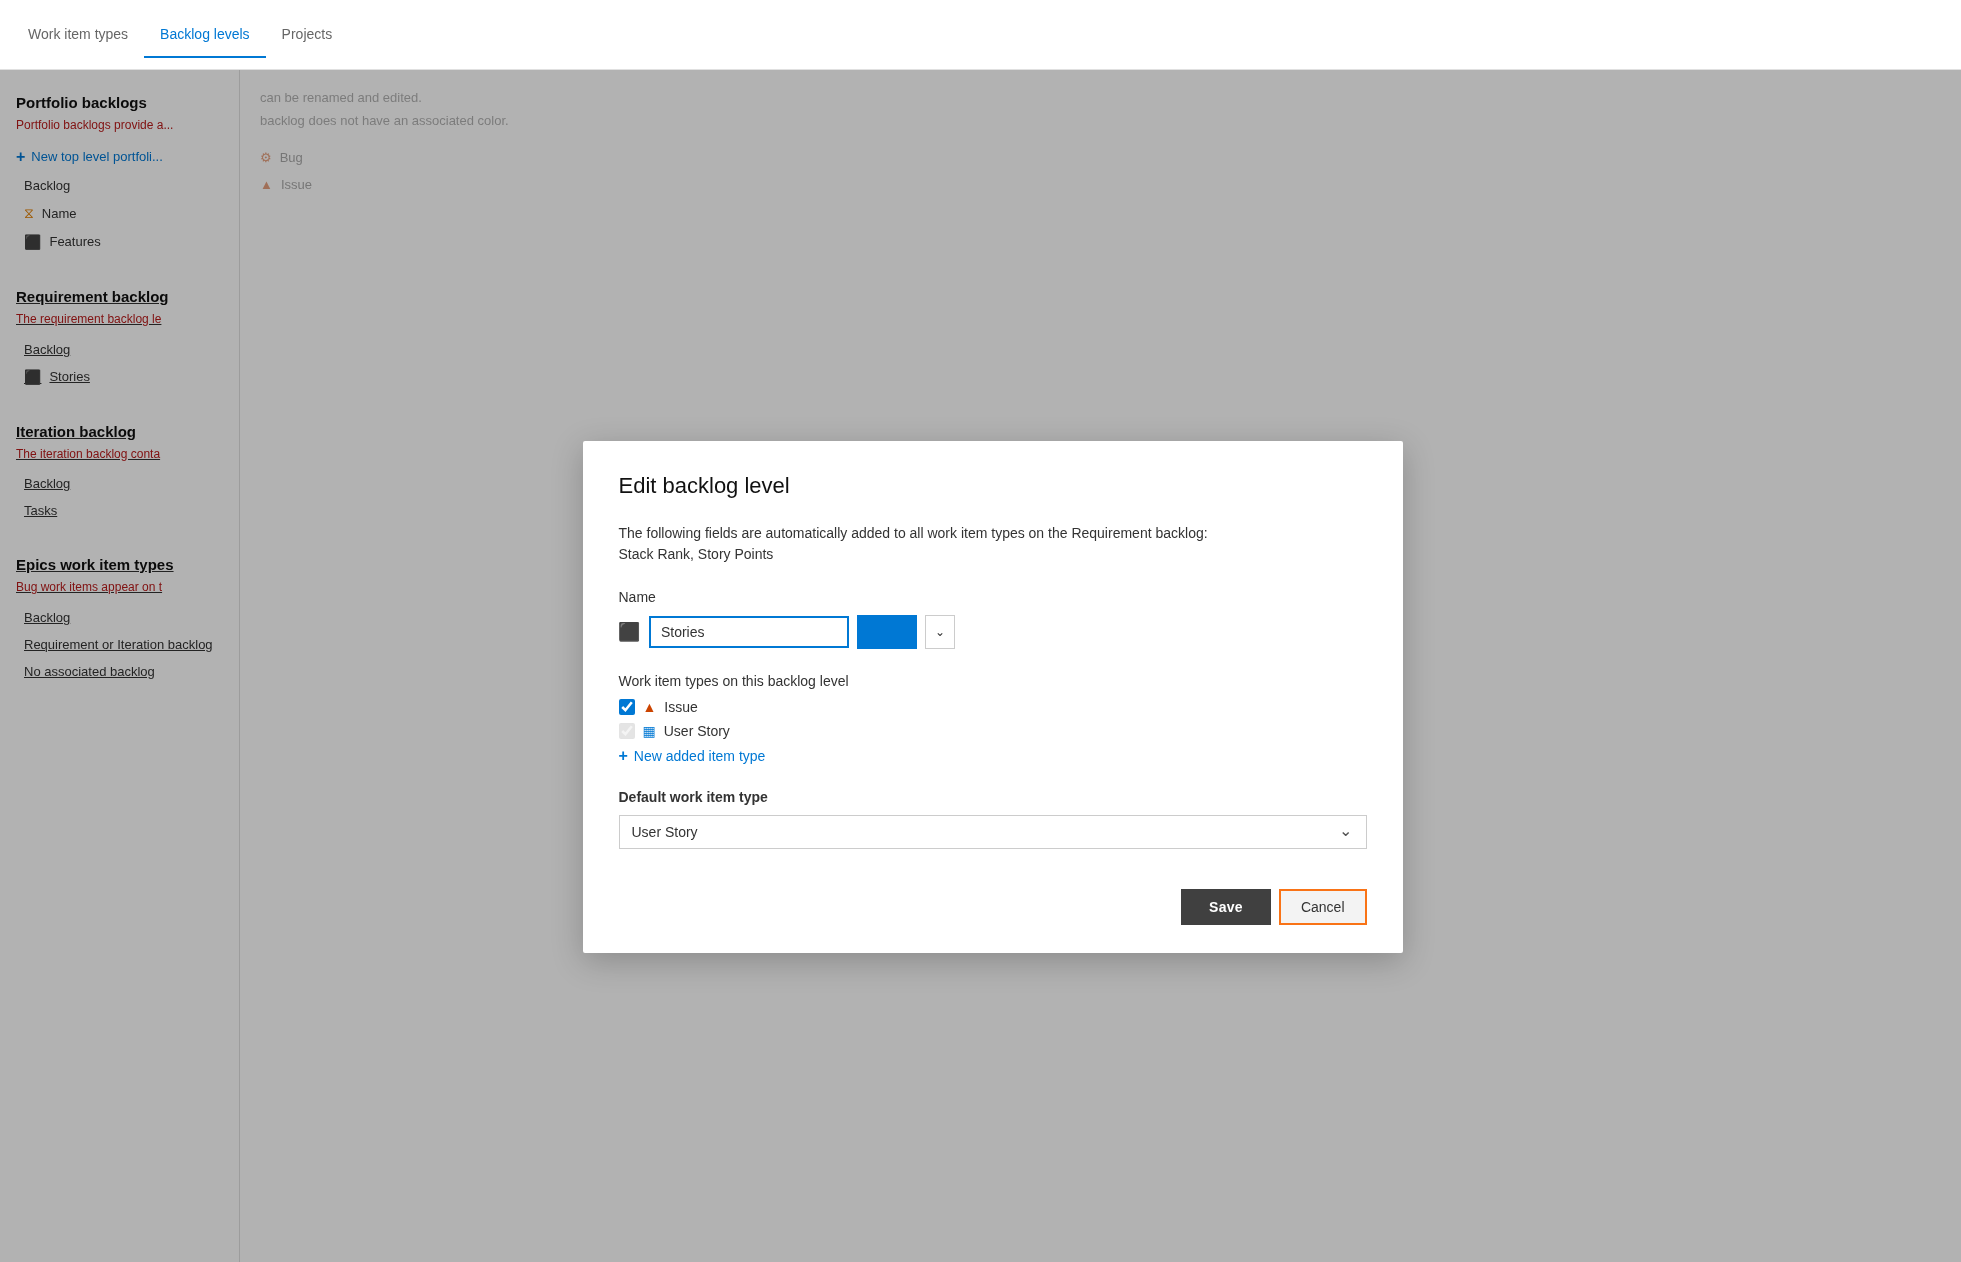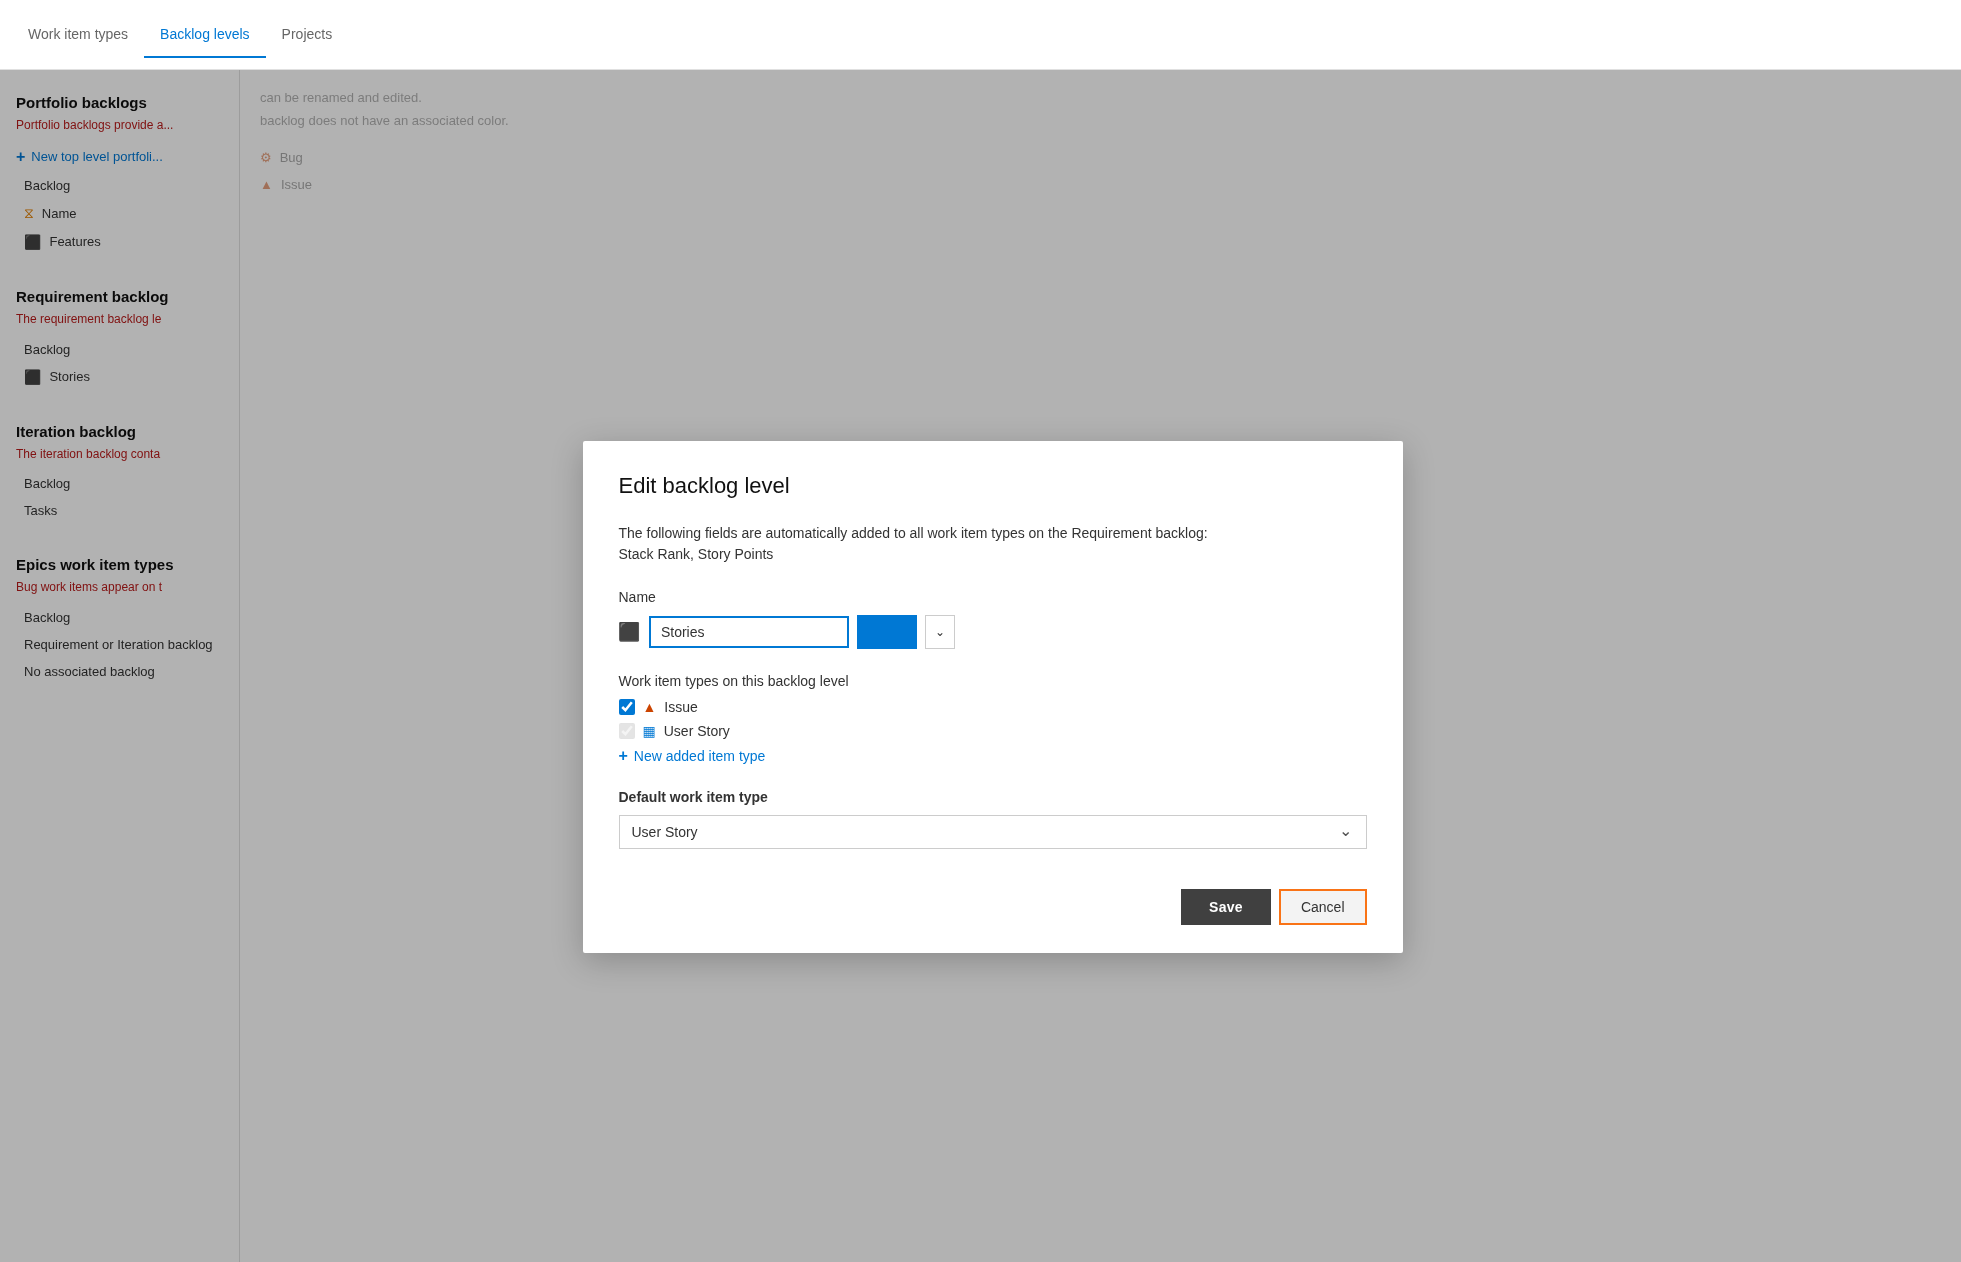--- a/index.html
+++ b/index.html
@@ -87,20 +87,21 @@
       color: #333;
       cursor: pointer;
     }
 
     .icon-epics { color: #e07e00; font-size: 14px; }
     .icon-features { color: #9b59b6; font-size: 14px; }
     .icon-stories { color: #0078d4; font-size: 14px; }
 
     .section-divider {
       margin: 16px 0 4px;
+      text-decoration: underline;
     }
 
     
     .overlay {
       position: absolute;
       top: 0; left: 0; right: 0; bottom: 0;
       background: rgba(0,0,0,0.3);
       z-index: 10;
       display: flex;
       align-items: center;

